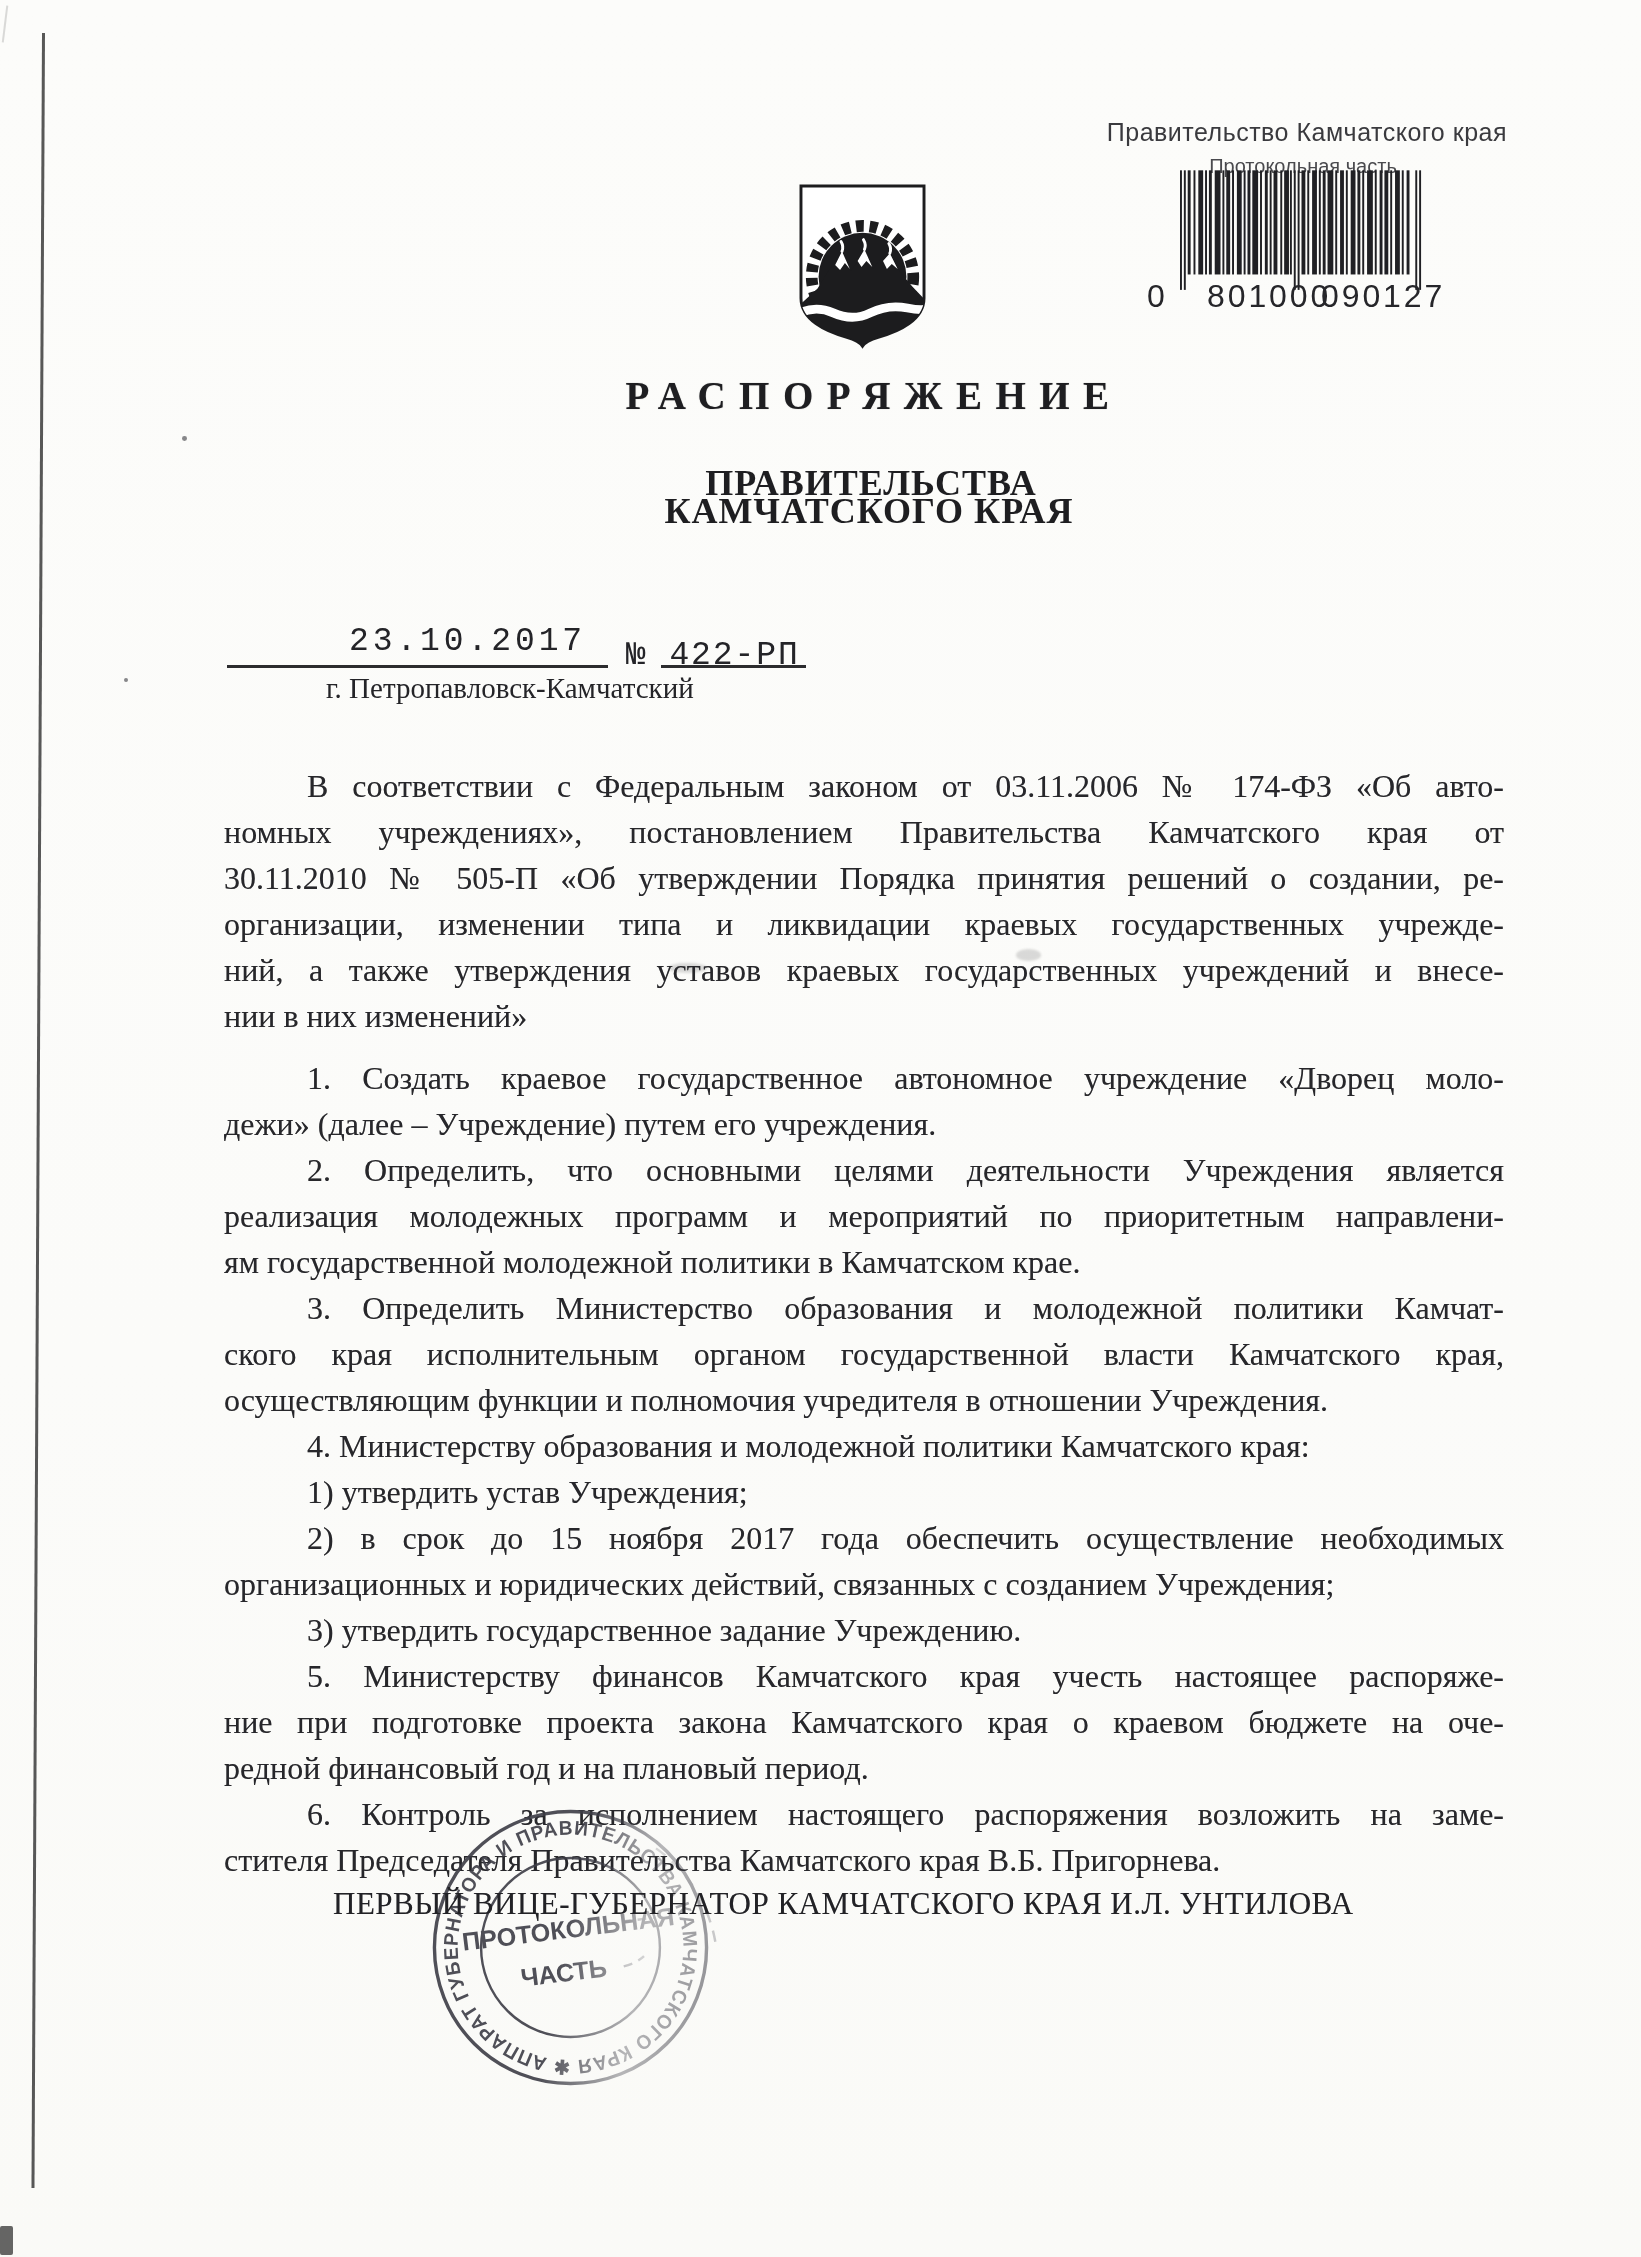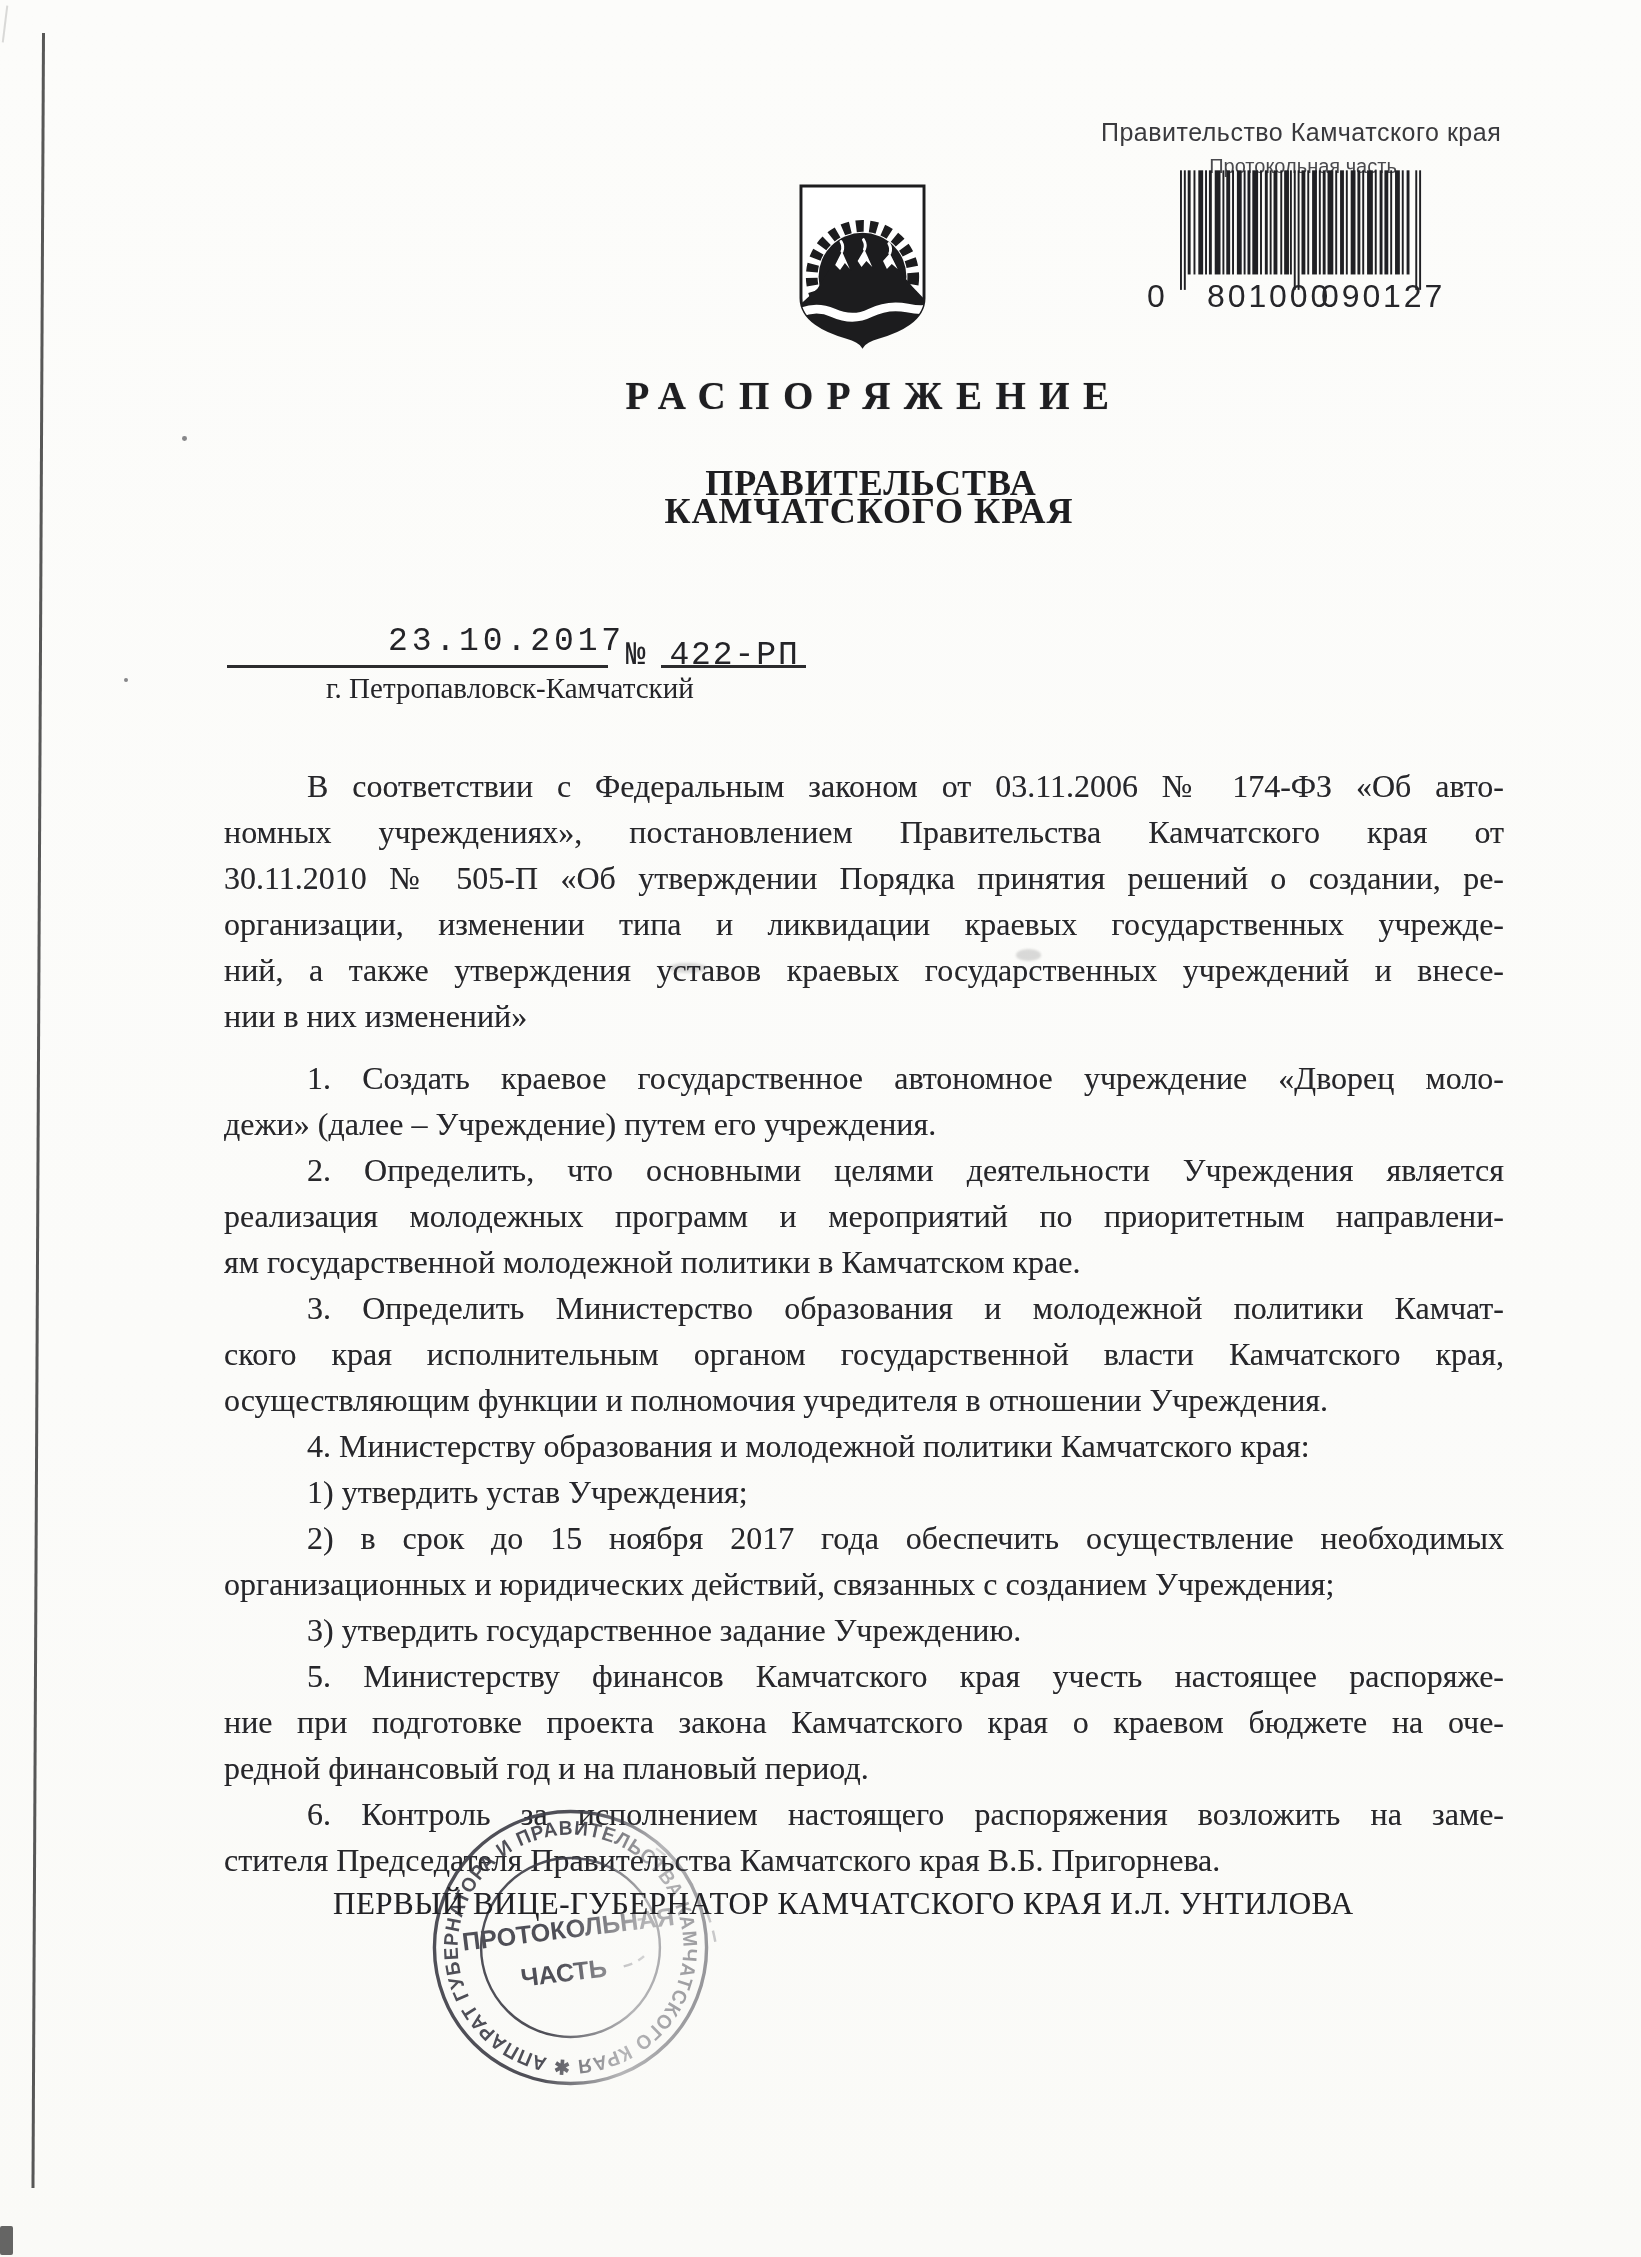--- a/index.html
+++ b/index.html
@@ -17,21 +17,21 @@
   .tl-mark { position:absolute; left:3.9px; top:5.8px; width:9.7px; height:37px;
     border-left:2.9px solid #c2c2c0; transform:rotate(7deg); opacity:.6; }
   .speck { position:absolute; width:4.8px; height:4.8px; border-radius:50%; background:#55555a; opacity:.7; }
   .speck.s1 { left:182px; top:436px; }
   .speck.s2 { left:124px; top:678px; width:3.9px; height:3.9px; }
   .smudge { position:absolute; background:#9a9a9a; opacity:.35; border-radius:50%; filter:blur(1px); }
   .smudge.m1 { left:668px; top:963px; width:39px; height:9.7px; }
   .smudge.m2 { left:1016px; top:949px; width:25px; height:11.6px; }
 
   
-  .bc-org { position:absolute; left:1101px; top:118px; width:406px; text-align:left;
+  .bc-org { position:absolute; left:1101px; top:118px; width:406px; text-align:right;
     font-family:"Liberation Sans", sans-serif; font-size:25px; color:#3a3a3e; letter-spacing:0.5px; }
   .bc-unit { position:absolute; left:1110px; top:155px; width:386px; text-align:center;
     font-family:"Liberation Sans", sans-serif; font-size:20px; color:#4a4a4e; }
   .bc-bars { position:absolute; left:1180px; top:170px; }
   .bc-digit { position:absolute; top:278px; font-family:"Liberation Sans", sans-serif;
     font-size:32px; letter-spacing:2.9px; color:#26262a; }
   .bc-digit.lead  { left:1147px; }
   .bc-digit.grpL  { left:1207px; }
   .bc-digit.grpR  { left:1321px; }
 
@@ -41,21 +41,21 @@
   
   .doc-type { position:absolute; left:874px; top:373px; transform:translateX(-50%);
     font-size:39px; font-weight:bold; letter-spacing:13.5px; white-space:nowrap; color:#1e1e21;
     text-shadow:0 0 1px rgba(20,20,20,.4); }
   .org-line1 { position:absolute; left:871px; top:446px; transform:translateX(-50%);
     font-size:36px; font-weight:bold; letter-spacing:1px; white-space:nowrap; color:#1e1e21;margin-top:16px; }
   .org-line2 { position:absolute; left:869px; top:490px; transform:translateX(-50%);
     font-size:36px; font-weight:bold; letter-spacing:1px; white-space:nowrap; color:#1e1e21; }
 
   
-  .req-date { position:absolute; left:388px; top:623px; font-family:"Liberation Mono", monospace;
+  .req-date { position:absolute; left:349px; top:623px; font-family:"Liberation Mono", monospace;
     font-size:33px; letter-spacing:3.9px; color:#242428; }
   .req-num  { position:absolute; left:626px; top:637px; font-family:"Liberation Mono", monospace;
     font-size:33px; letter-spacing:1.9px; color:#242428; }
   .u1 { position:absolute; left:227px; top:665px; width:381px; height:2.9px; background:#2c2c2e; }
   .u2 { position:absolute; left:661px; top:665px; width:145px; height:2.9px; background:#2c2c2e; }
   .req-place { position:absolute; left:326px; top:672px; font-size:29px; color:#242428; }
 
   
   .body-text { position:absolute; left:224px; top:763px; width:1280px;
     font-size:32px; line-height:46px; color:#27272b; text-shadow:0 0 0.6px rgba(30,30,30,.35); }

